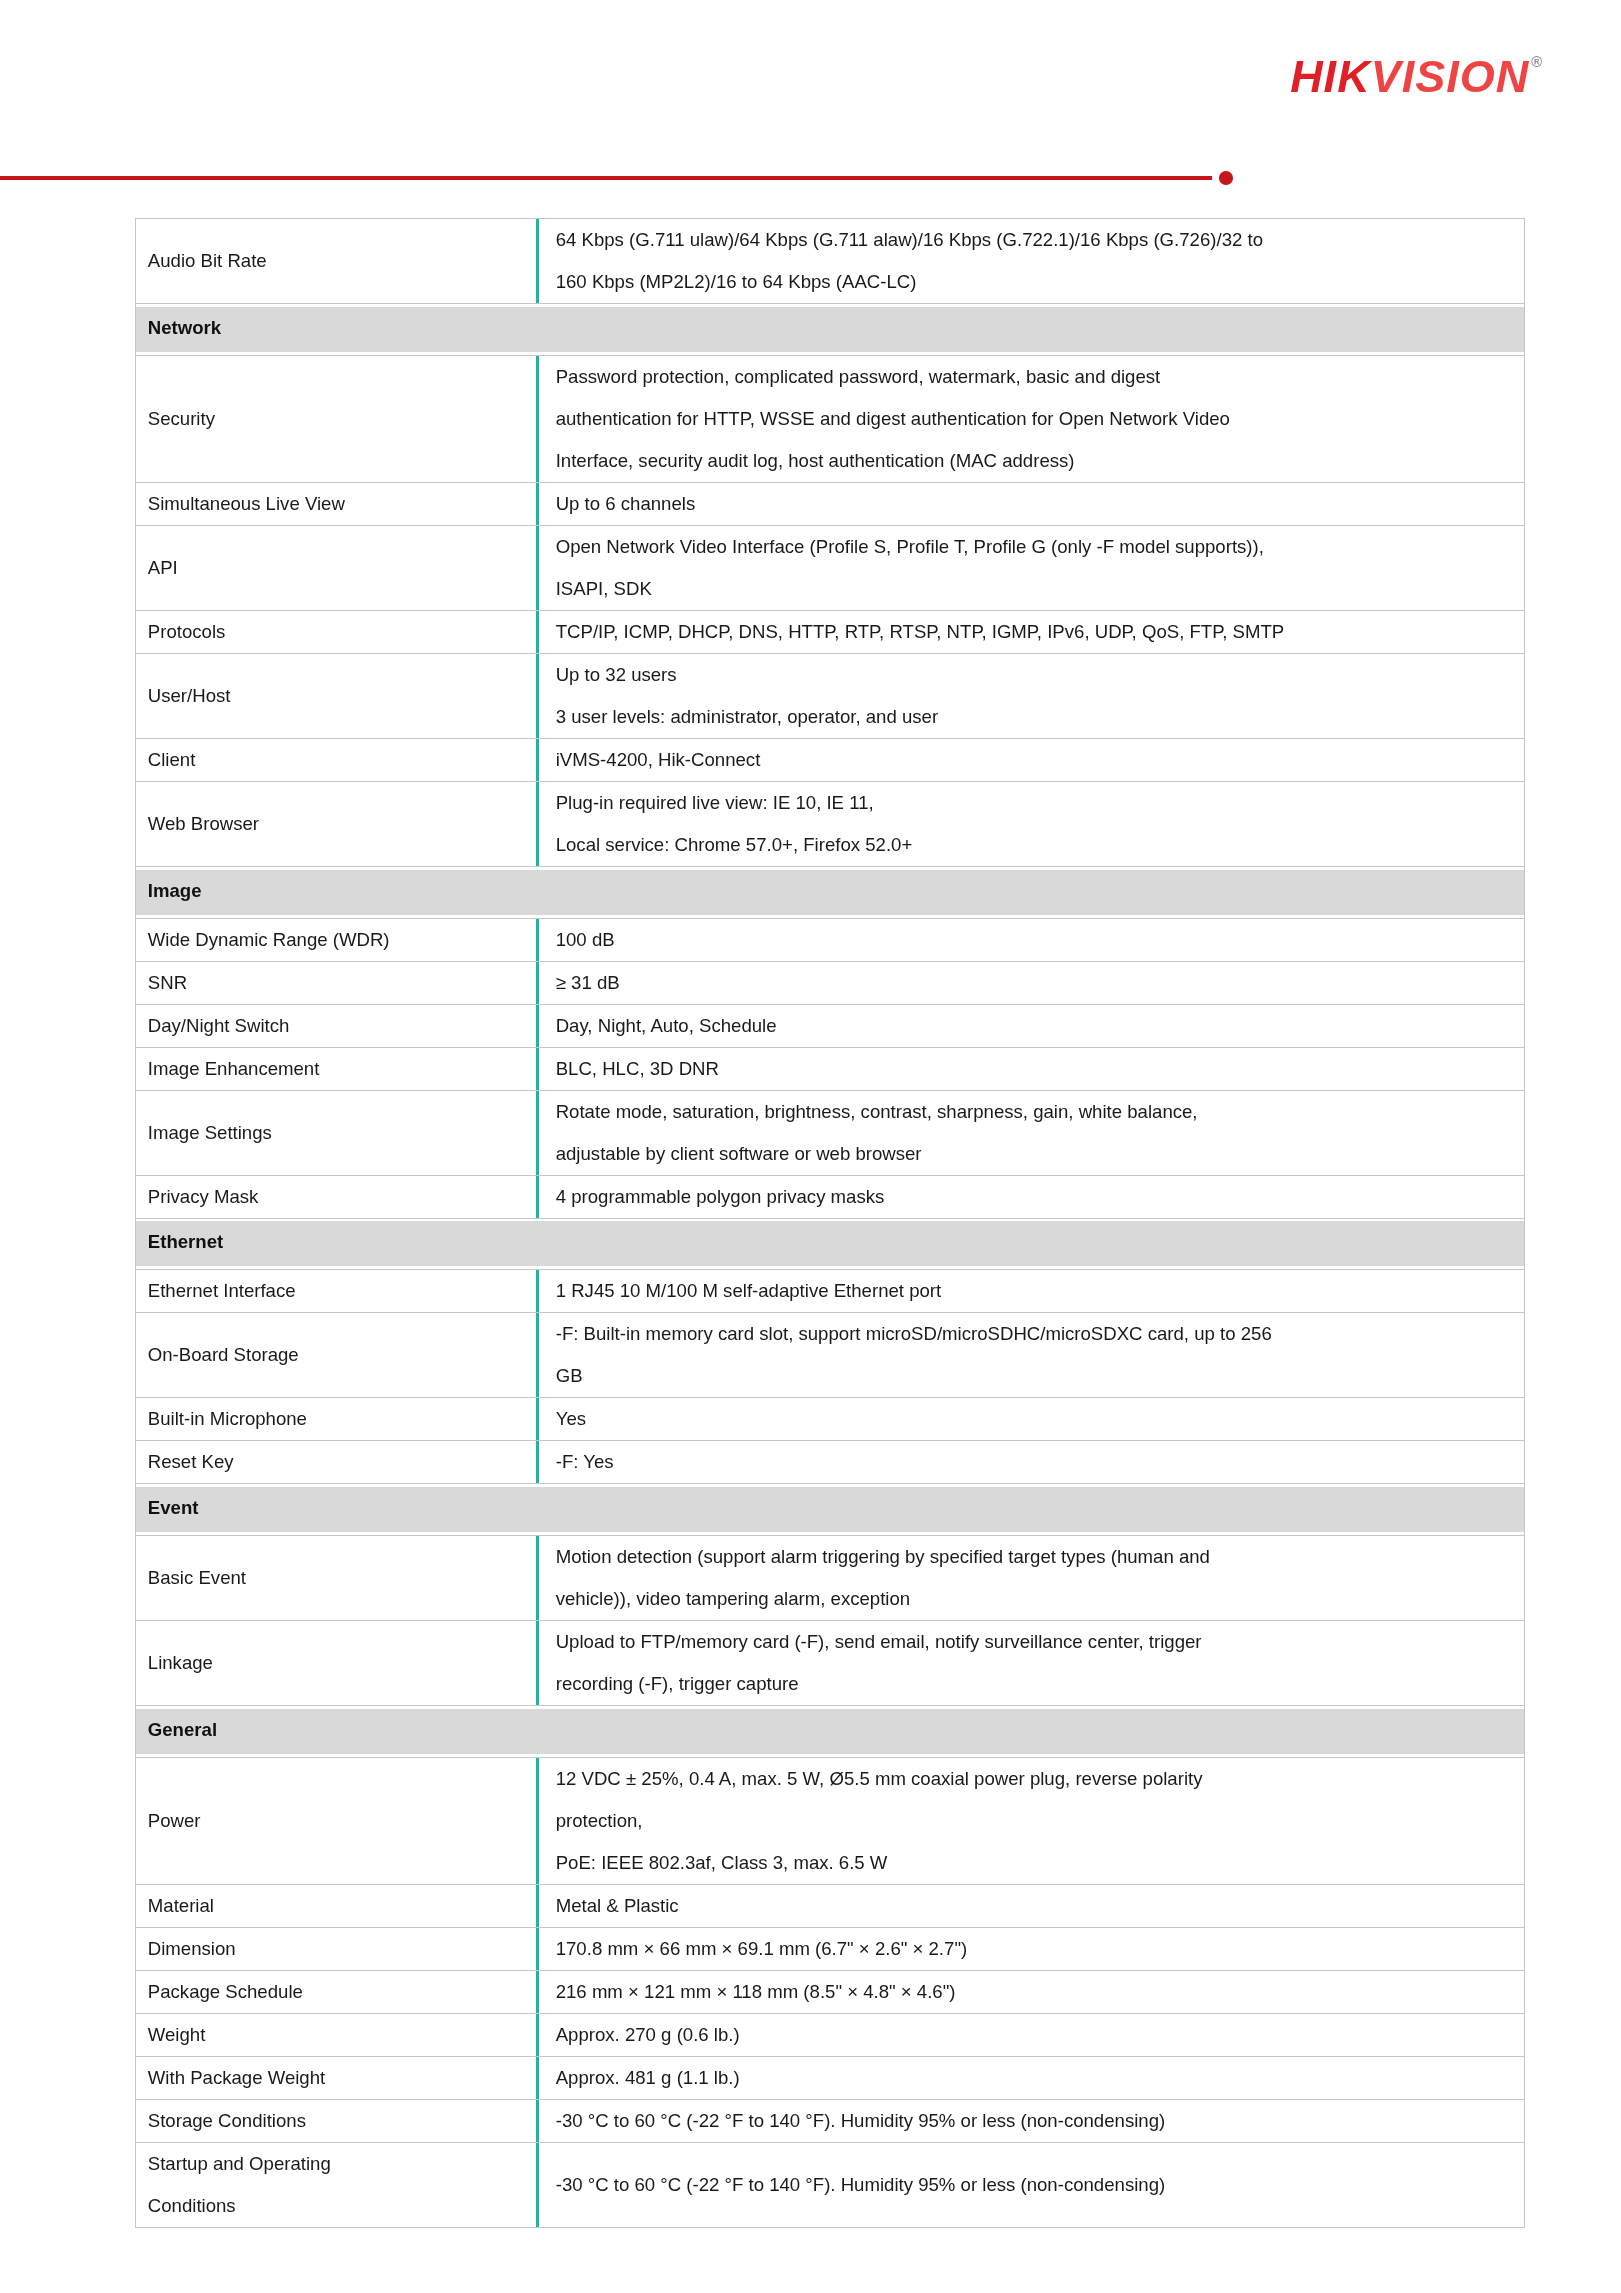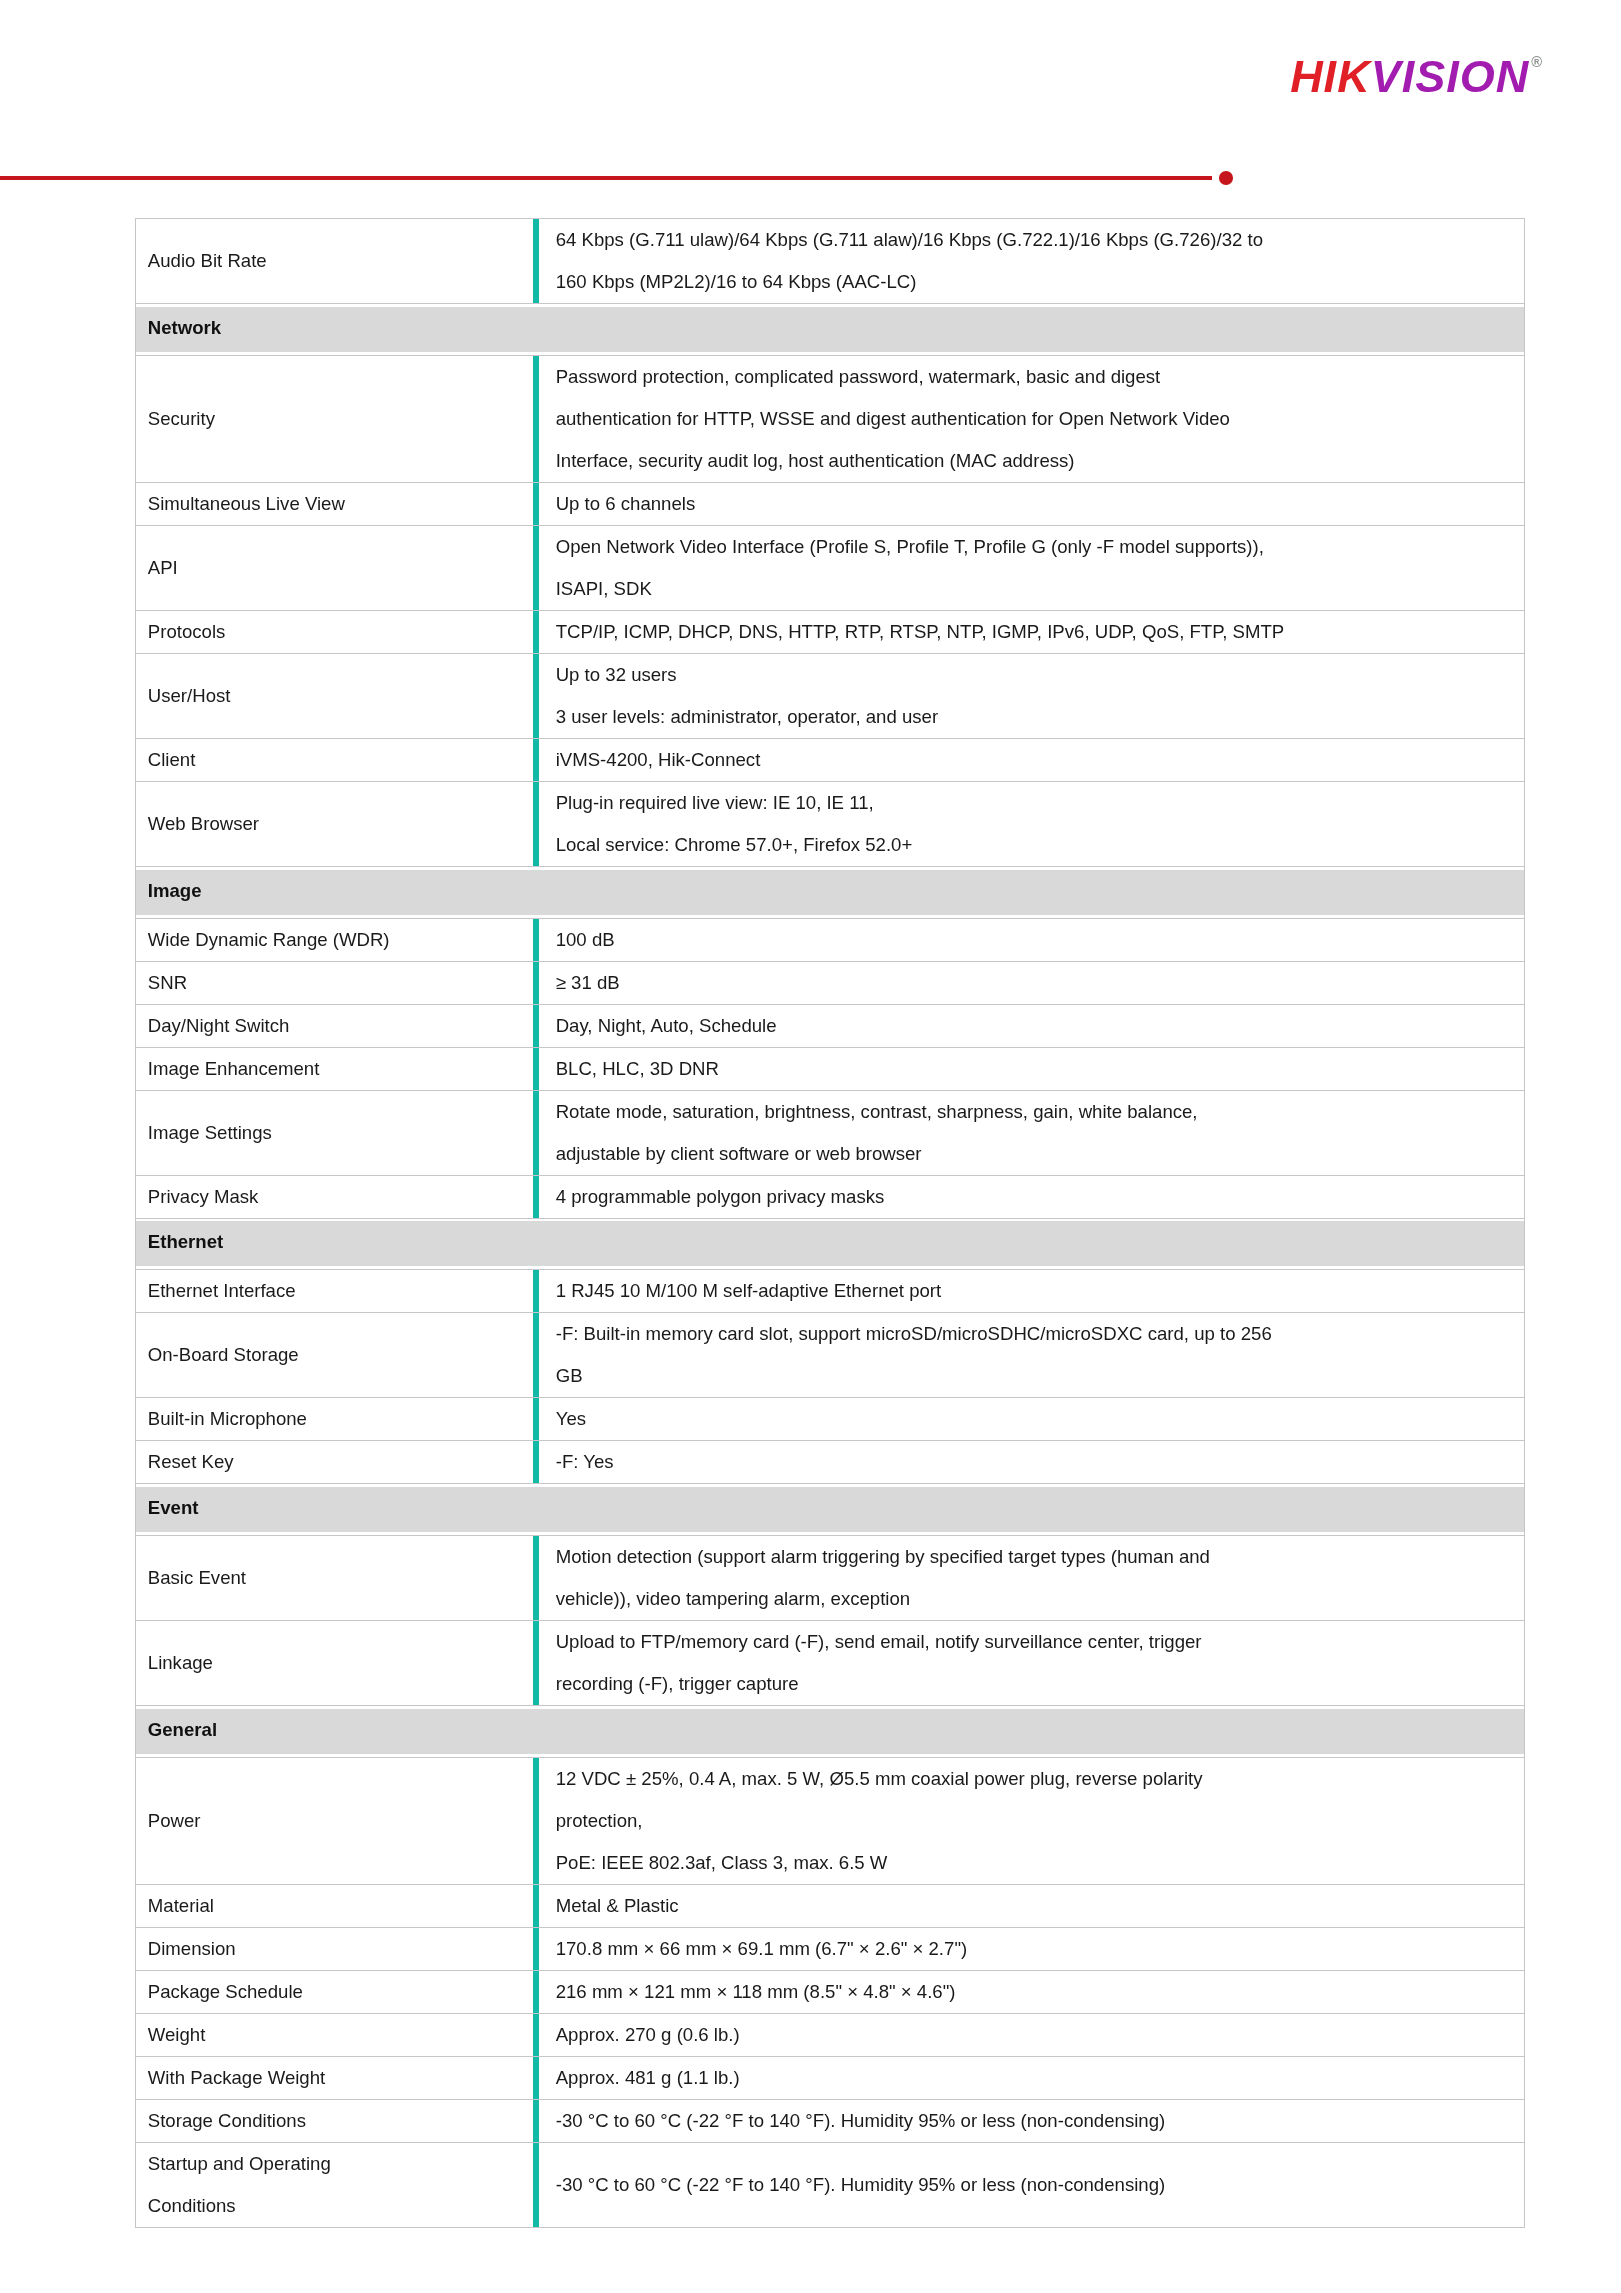--- a/index.html
+++ b/index.html
@@ -9,21 +9,21 @@
     color: #1a1a1a;
   }
 
   
   .logo {
     position: absolute; top: 51px; right: 78px;
     font-style: italic; font-weight: bold; font-size: 45px;
     letter-spacing: 1px; white-space: nowrap;
   }
   .logo .red  { color: #e01f26; margin-top: 8px; }
-  .logo .gray { color: #a21caf; }
+  .logo .gray { color: #ef4444; }
   .logo .reg  { color: #8e9091; font-size: 14.7px; font-style: normal;
                 vertical-align: 25.5px; margin-left: 2px; }
   .rule {
     position: absolute; top: 176px; left: 0; width: 1212px; height: 3.9px;
     background: #c4161c;
   }
   .rule-dot {
     position: absolute; top: -4.9px; right: -20.6px;
     width: 13.7px; height: 13.7px; border-radius: 50%; background: #c4161c;
     display: block;
@@ -34,21 +34,21 @@
     position: absolute; left: 135px; top: 218px; width: 1390px;
     border: 1px solid #c6c6c6; box-sizing: border-box;
     font-size: 18.6px;
   }
   .row { box-sizing: border-box; }
   .row + .row { border-top: 1px solid #c6c6c6; }
 
   .data-row { display: flex; align-items: stretch; }
   .label-cell {
     width: 403px; box-sizing: border-box; flex: 0 0 403px;
-    border-right: 6px solid #14b8a6;
+    border-right: 3px solid #14b8a6;
     padding: 0 7.8px 0 11.8px;
     display: flex; flex-direction: column; justify-content: center;
   }
   .value-cell {
     flex: 1 1 auto; box-sizing: border-box;
     padding: 0 9.8px 0 16.7px;
     display: flex; flex-direction: column; justify-content: center;
   }
   .line { line-height: 42px; white-space: nowrap; }
   .label-cell .line { white-space: normal; }

